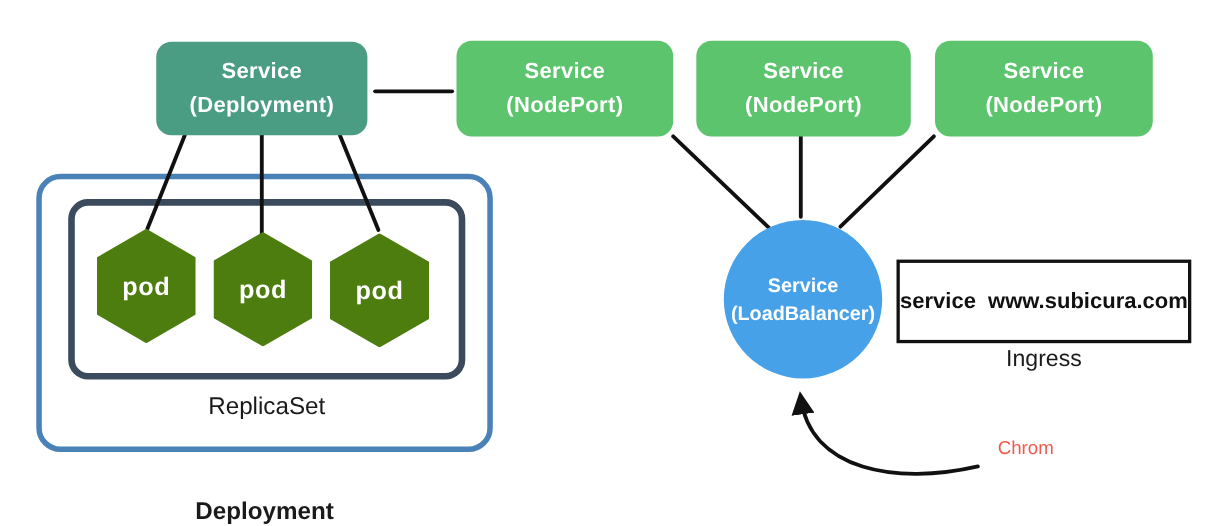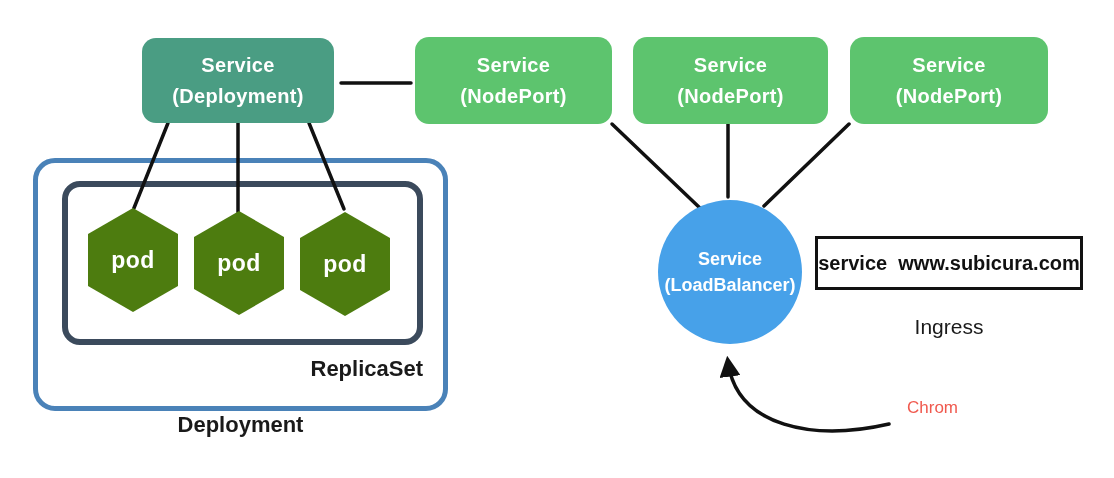--- a/index.html
+++ b/index.html
@@ -58,37 +58,37 @@
   
   .svc-lb {
     left: 658px; top: 200px; width: 144px; height: 144px;
     background: #47a1e9; border-radius: 50%; z-index: 10;
     display: flex; flex-direction: column; align-items: center; justify-content: center;
     color: #ffffff; font-weight: bold; font-size: 18px; line-height: 26px; text-align: center;
   }
 
   
   .ingress-box {
-    left: 815px; top: 236px; width: 268px; height: 54px;
+    left: 815px; top: 236px; width: 268px; height: 76px;
     border: 3px solid #111111; box-sizing: border-box; background: #ffffff; z-index: 10;
     display: flex; align-items: center; justify-content: center;
     font-size: 20px; font-weight: 600; color: #111111; white-space: pre;
   }
   .ingress-label {
     left: 815px; top: 315px; width: 268px; text-align: center;
     font-size: 21px; font-weight: normal; color: #1a1a1a; z-index: 10;
   }
 
   
   .replicaset-label {
-    left: 62px; top: 356px; width: 361px; text-align: right;
-    font-size: 22px; font-weight: bold; color: #1a1a1a; z-index: 3;
+    left: 62px; top: 356px; width: 361px; text-align: center;
+    font-size: 22px; font-weight: normal; color: #1a1a1a; z-index: 3;
   }
   .deployment-label {
-    left: 33px; top: 412px; width: 415px; text-align: center;
+    left: 33px; top: 452px; width: 415px; text-align: center;
     font-size: 22px; font-weight: bold; color: #1a1a1a; z-index: 3;
   }
   .client-label {
     left: 907px; top: 398px;
     font-size: 17px; font-weight: 400; color: #f0594e; z-index: 10;
   }
 </style>
 </head>
 <body>
 

